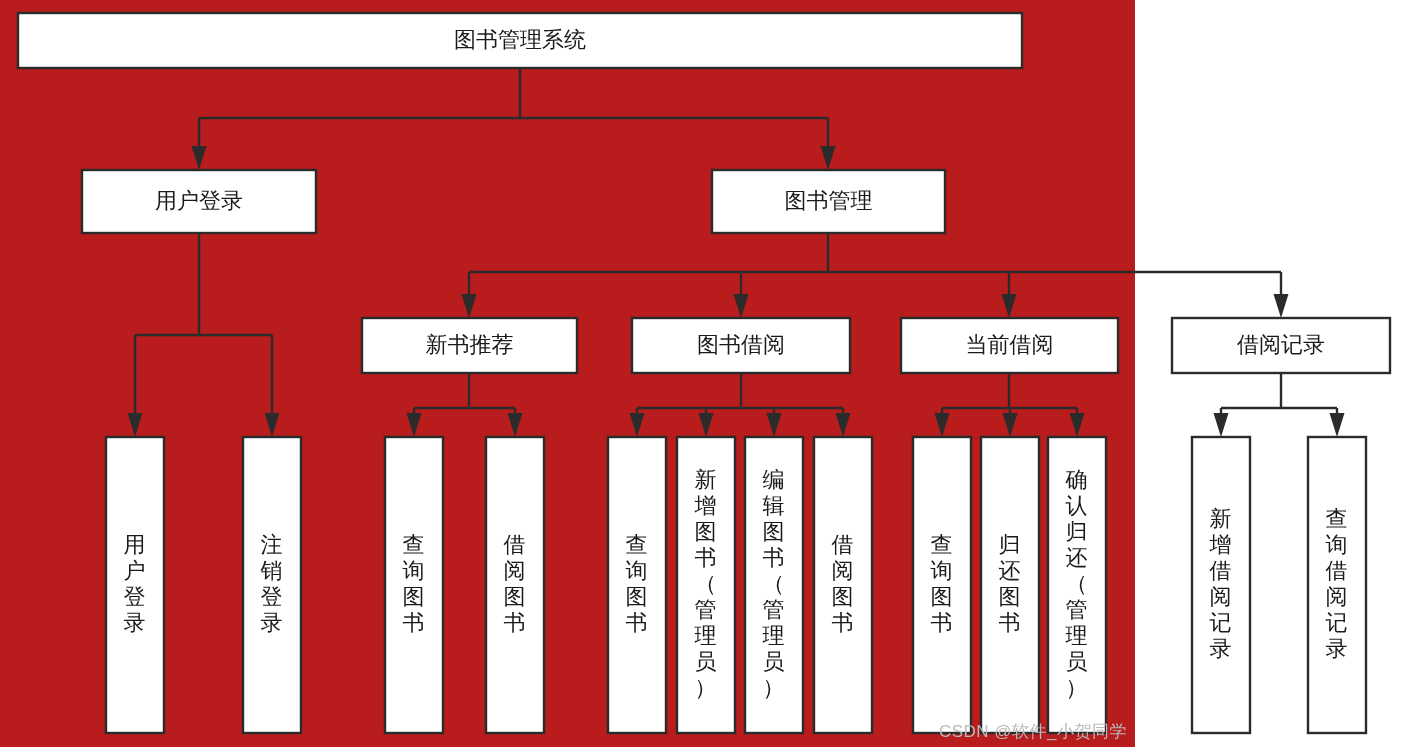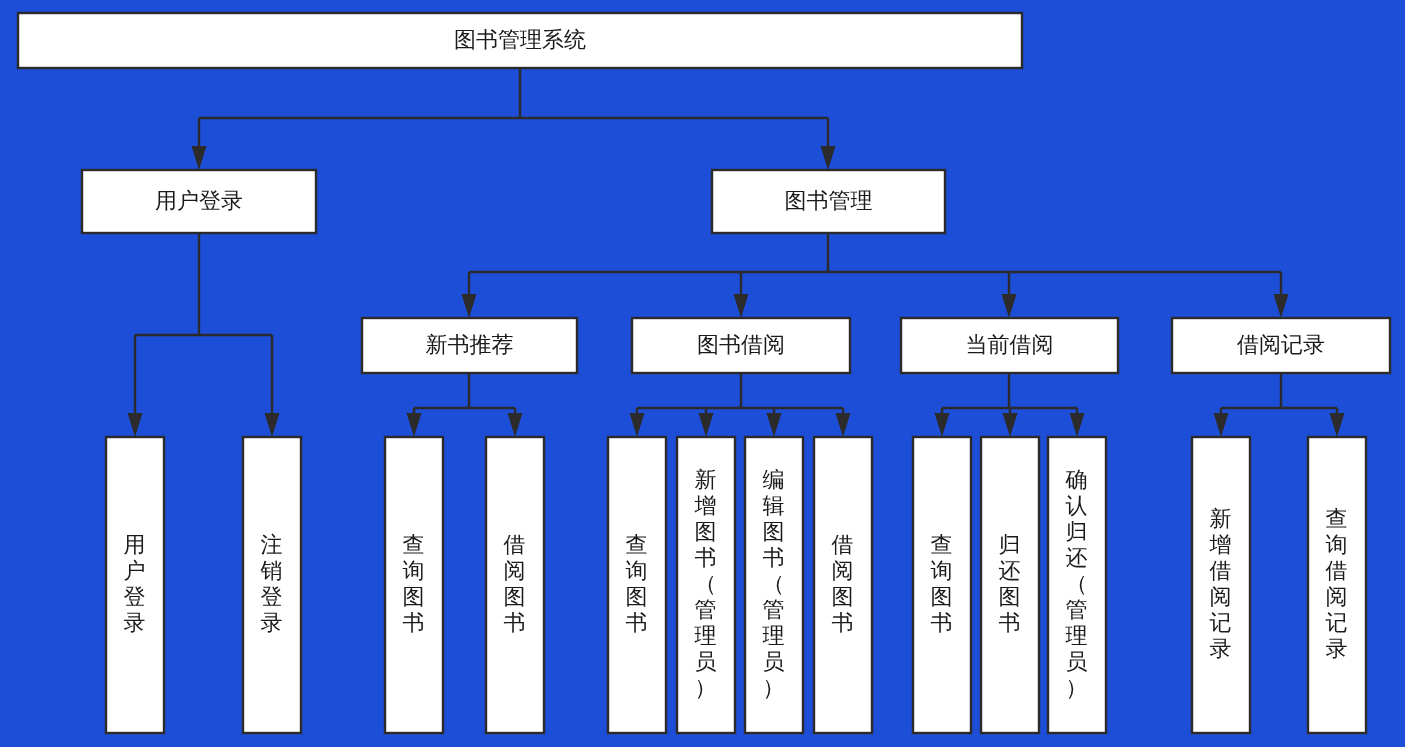--- a/index.html
+++ b/index.html
@@ -9,23 +9,23 @@
     background: #ffffff;
   }
   body {
     width: 1405px;
     height: 747px;
     font-family: "Liberation Sans", "DejaVu Sans", sans-serif;
     overflow: hidden;
   }
   #diagram-root {
     position: relative;
-    width: 1405px;
+    width: 1135px;
     height: 747px;
-    background: #1d4ed8;
+    background: #b91c1c;
   }
   svg.diagram-canvas {
     position: absolute;
     left: 0;
     top: 0;
     width: 1405px;
     height: 747px;
     display: block;
   }
   .node-box {
@@ -221,13 +221,14 @@
           <rect x="1192" y="437" width="58" height="296" class="node-box"></rect>
           <text x="1221" y="0" class="node-label-v"><tspan x="1221" y="520">新</tspan><tspan x="1221" y="546">增</tspan><tspan x="1221" y="572">借</tspan><tspan x="1221" y="598">阅</tspan><tspan x="1221" y="624">记</tspan><tspan x="1221" y="650">录</tspan></text>
         </g>
         <g>
           <rect x="1308" y="437" width="58" height="296" class="node-box"></rect>
           <text x="1337" y="0" class="node-label-v"><tspan x="1337" y="520">查</tspan><tspan x="1337" y="546">询</tspan><tspan x="1337" y="572">借</tspan><tspan x="1337" y="598">阅</tspan><tspan x="1337" y="624">记</tspan><tspan x="1337" y="650">录</tspan></text>
         </g>
       </g>
   </svg>
 
+  <div class="watermark-text">CSDN @软件_小贺同学</div>
 </div>
 
 </body></html>

